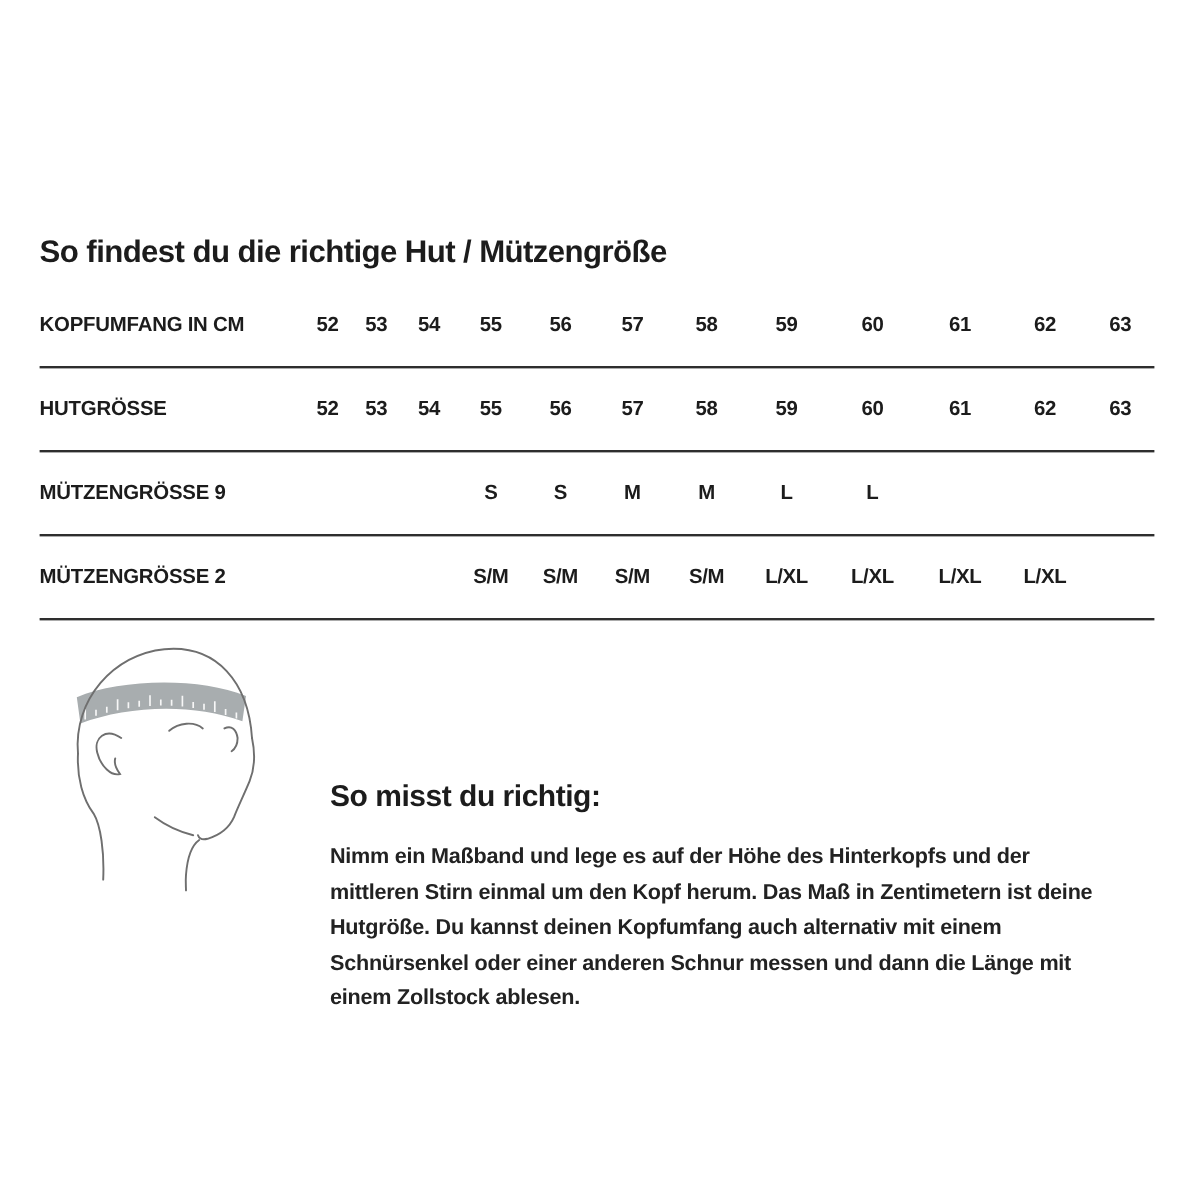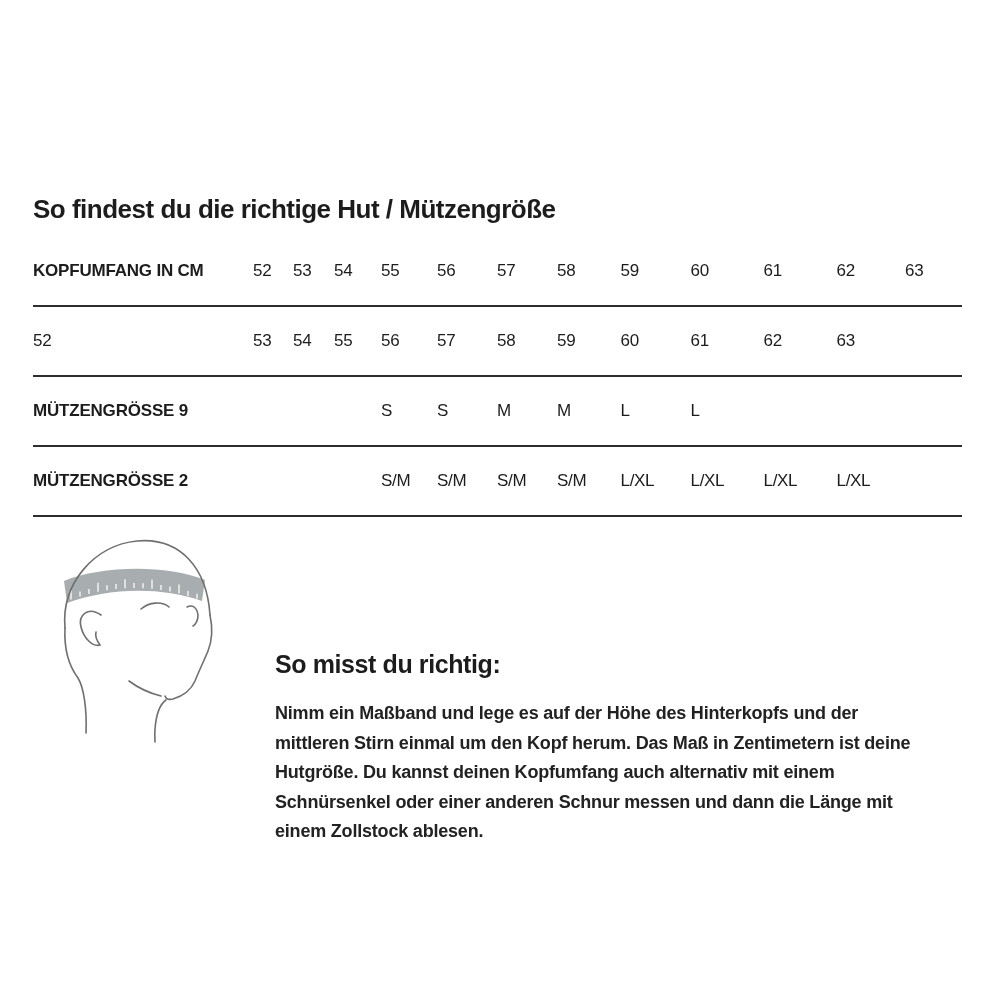--- a/index.html
+++ b/index.html
@@ -36,23 +36,23 @@
   }
   .tlabel {
     font-size: 17px;
     font-weight: 700;
     letter-spacing: -0.2px;
     text-align: left;
     white-space: nowrap;
   }
   .tval {
     font-size: 17px;
-    font-weight: 400;
+    font-weight: 700;
     letter-spacing: -0.3px;
-    text-align: left;
+    text-align: center;
     white-space: nowrap;
   }
 
   
   .head-illustration {
     position: absolute;
     left: 55px; top: 533px;
     width: 170px; height: 215px;
   }
 
@@ -94,20 +94,21 @@
     <span class="tval">57</span>
     <span class="tval">58</span>
     <span class="tval">59</span>
     <span class="tval">60</span>
     <span class="tval">61</span>
     <span class="tval">62</span>
     <span class="tval">63</span>
   </div>
 
   <div class="trow">
+    <span class="tlabel">HUTGRÖSSE</span>
     <span class="tval">52</span>
     <span class="tval">53</span>
     <span class="tval">54</span>
     <span class="tval">55</span>
     <span class="tval">56</span>
     <span class="tval">57</span>
     <span class="tval">58</span>
     <span class="tval">59</span>
     <span class="tval">60</span>
     <span class="tval">61</span>

